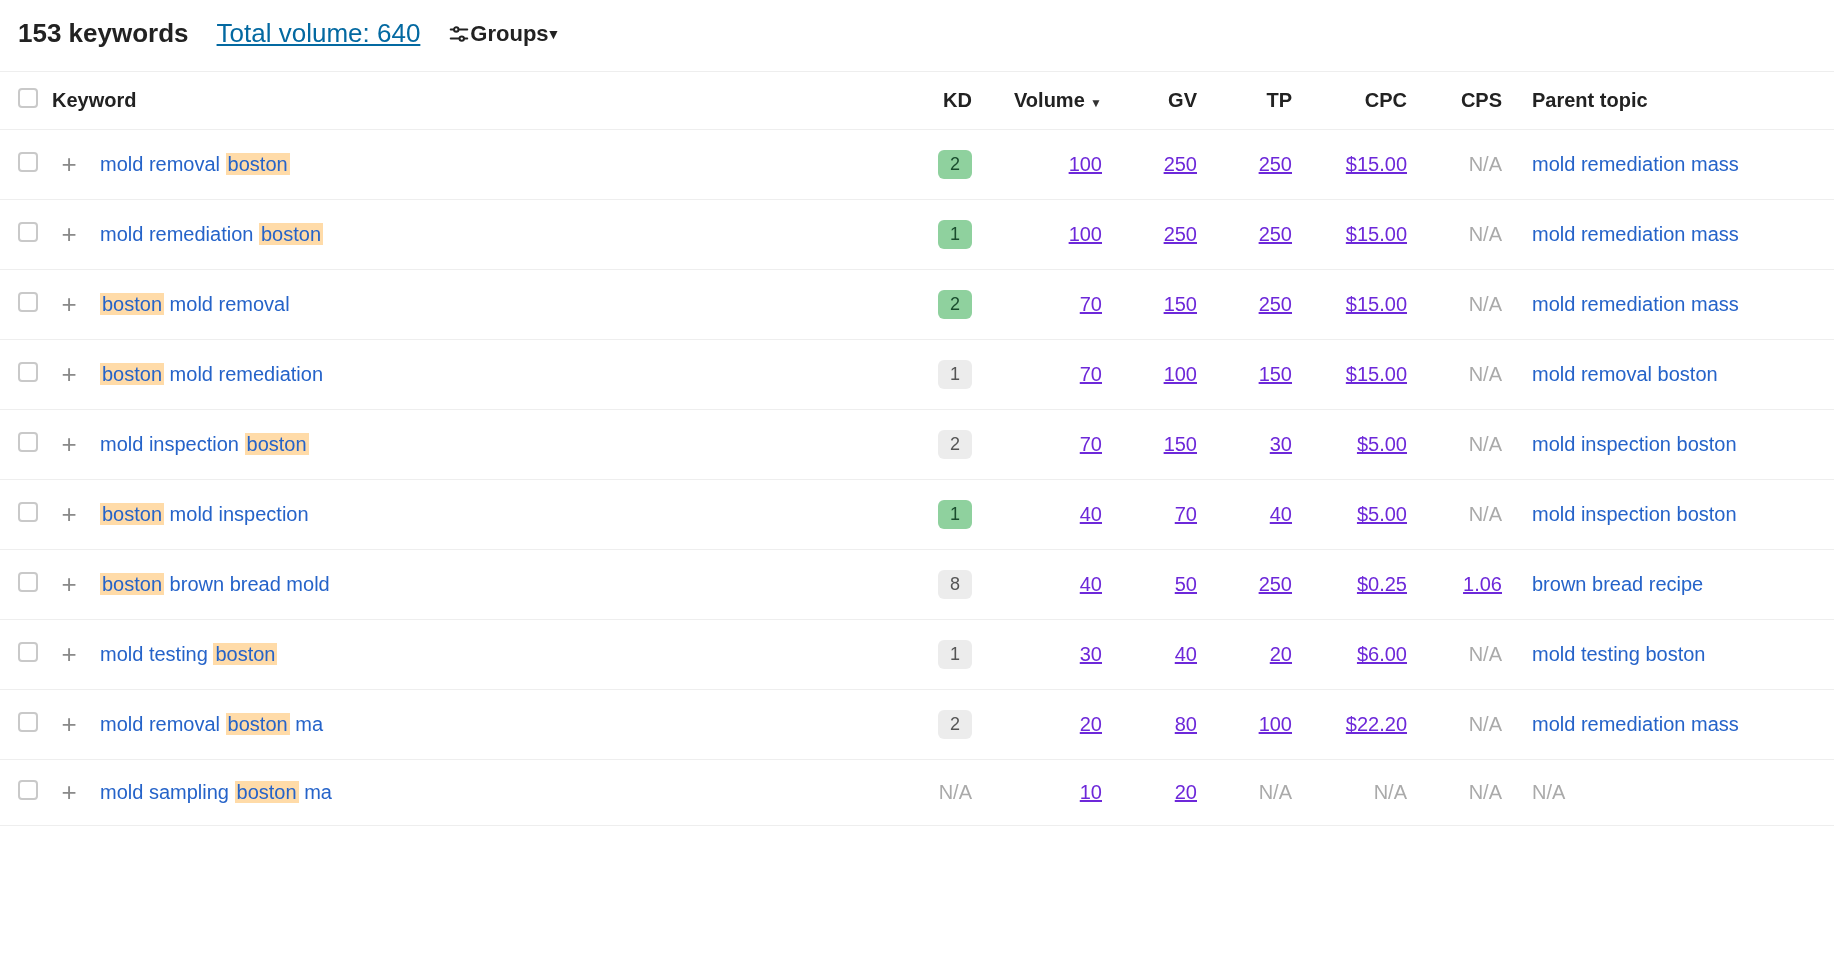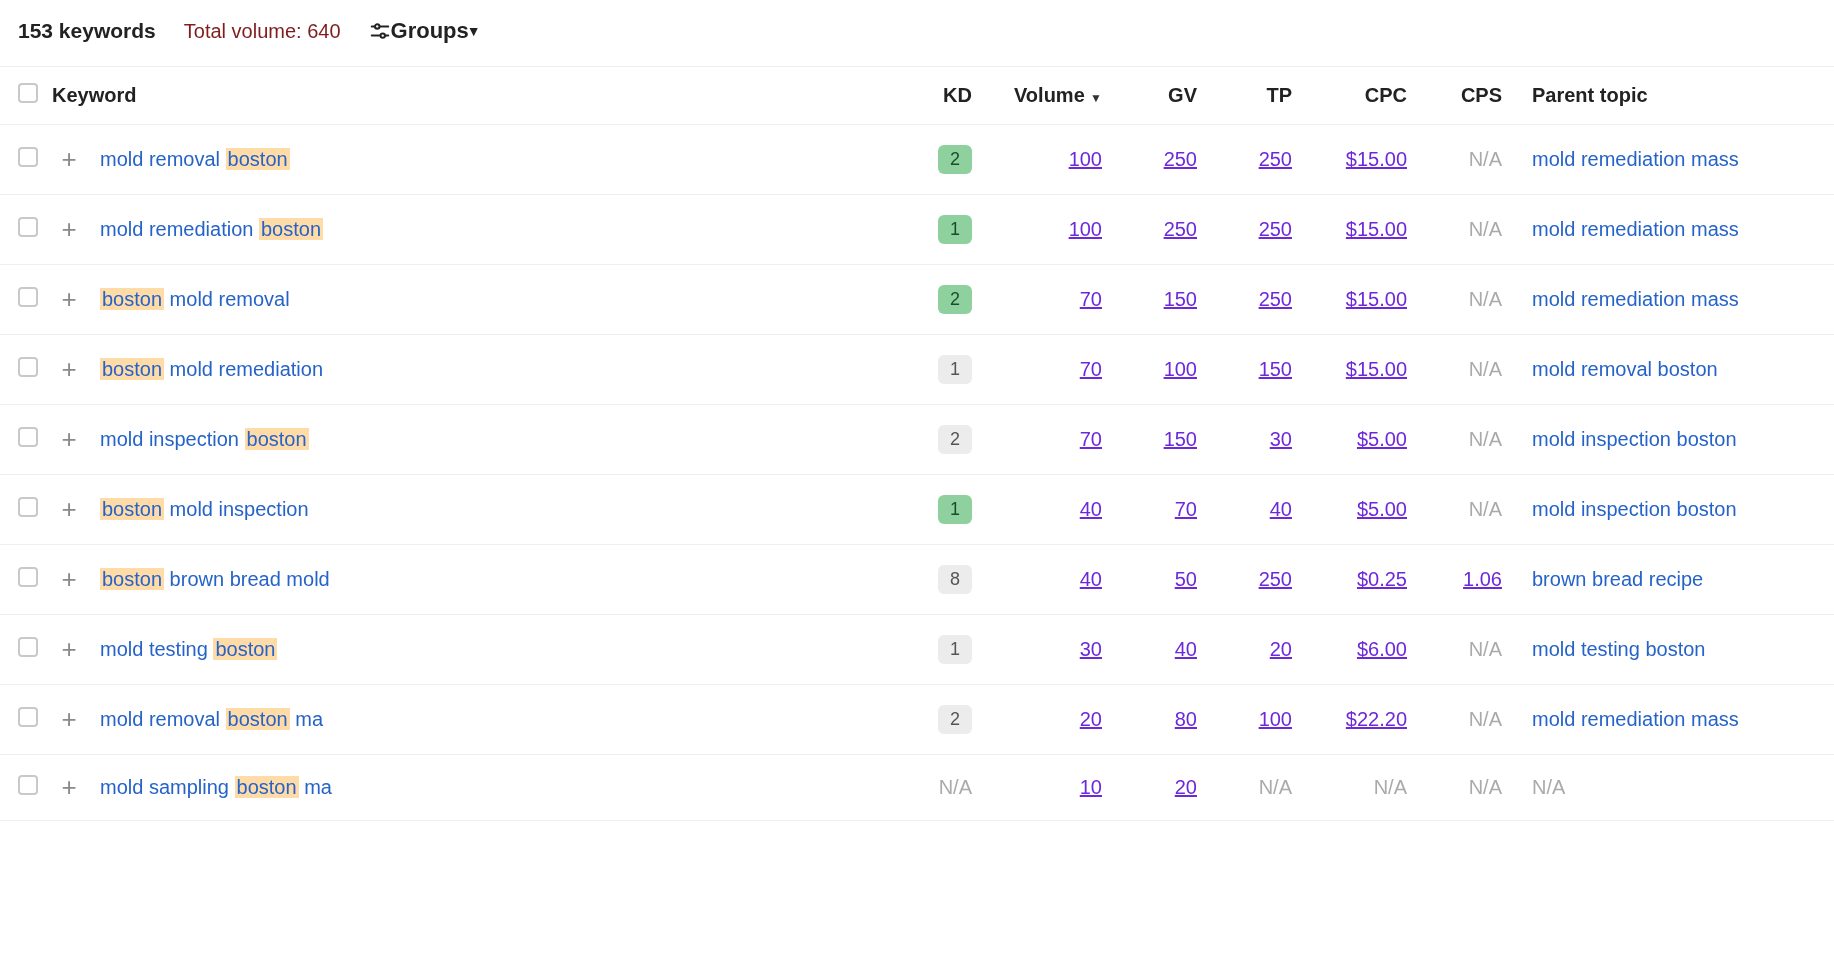--- a/index.html
+++ b/index.html
@@ -9,22 +9,22 @@
     color: #333;
     background: #fff;
     width: 1834px;
   }
   .topbar {
     display: flex;
     align-items: center;
     gap: 28px;
     padding: 18px 18px 22px 18px;
   }
-  .topbar .count { font-weight: 700; font-size: 21px; color: #222; }
-  .topbar .volume { font-size: 20px; color: #7f1d1d; }
+  .topbar .count { font-weight: 700; font-size: 26px; color: #222; }
+  .topbar .volume { font-size: 26px; color: #0369a1; text-decoration: underline; }
   .groups-btn {
     display: inline-flex;
     align-items: center;
     font-size: 22px;
     font-weight: 700;
     color: #222;
     cursor: pointer;
   }
   .groups-btn svg { width: 22px; height: 22px; }
   .caret-down { font-size: 14px; color: #222; margin-left: -2px; }

